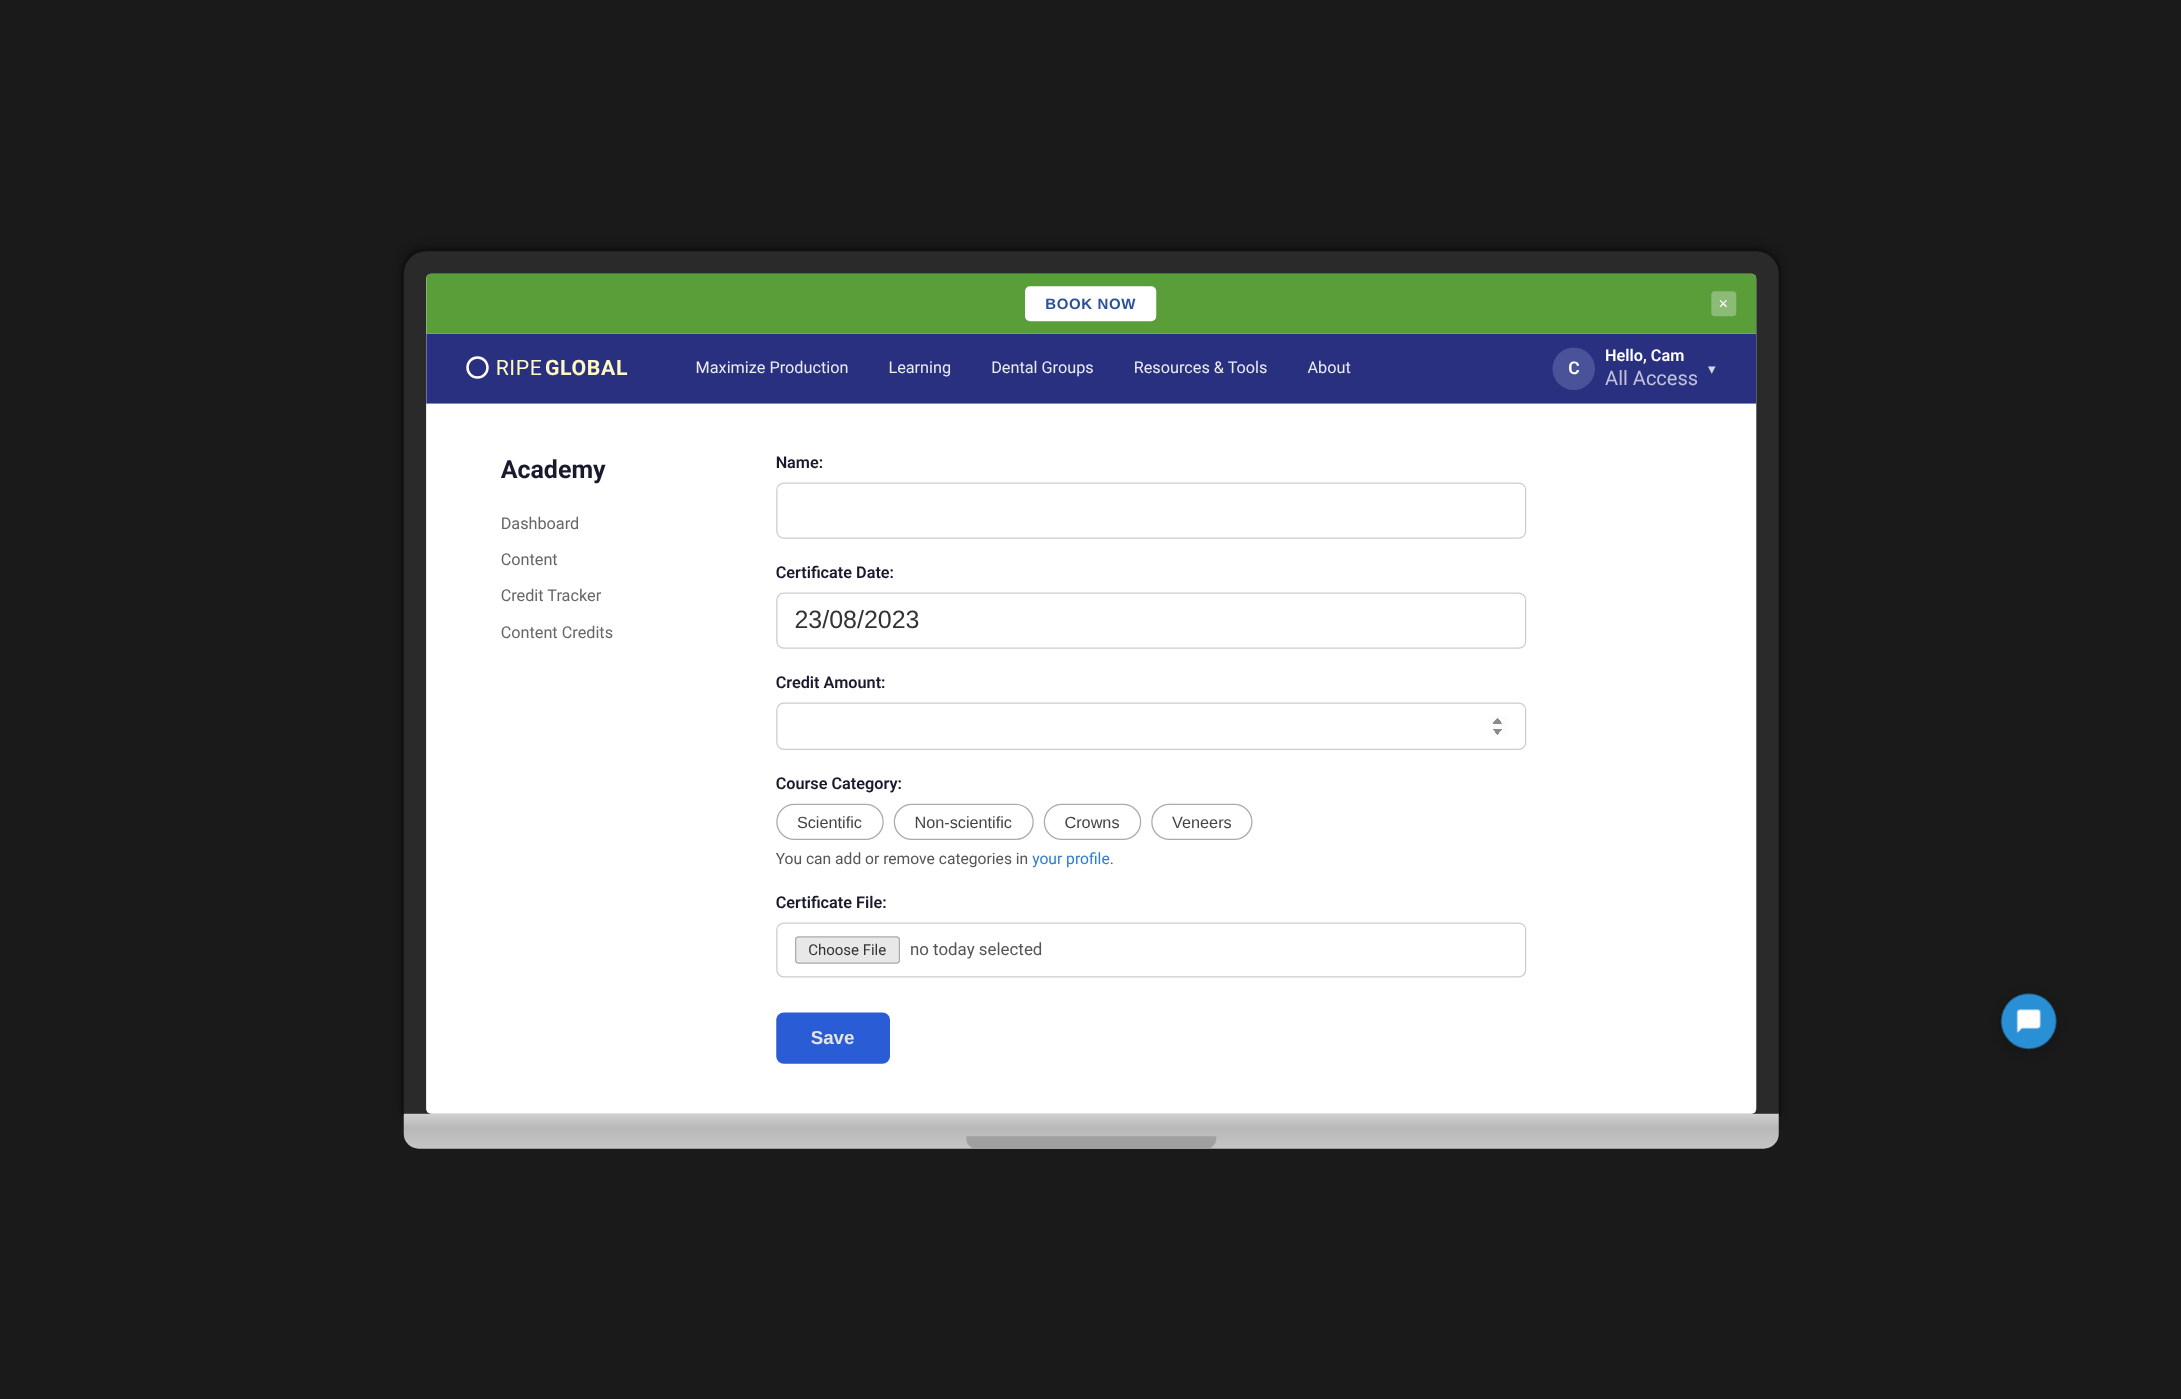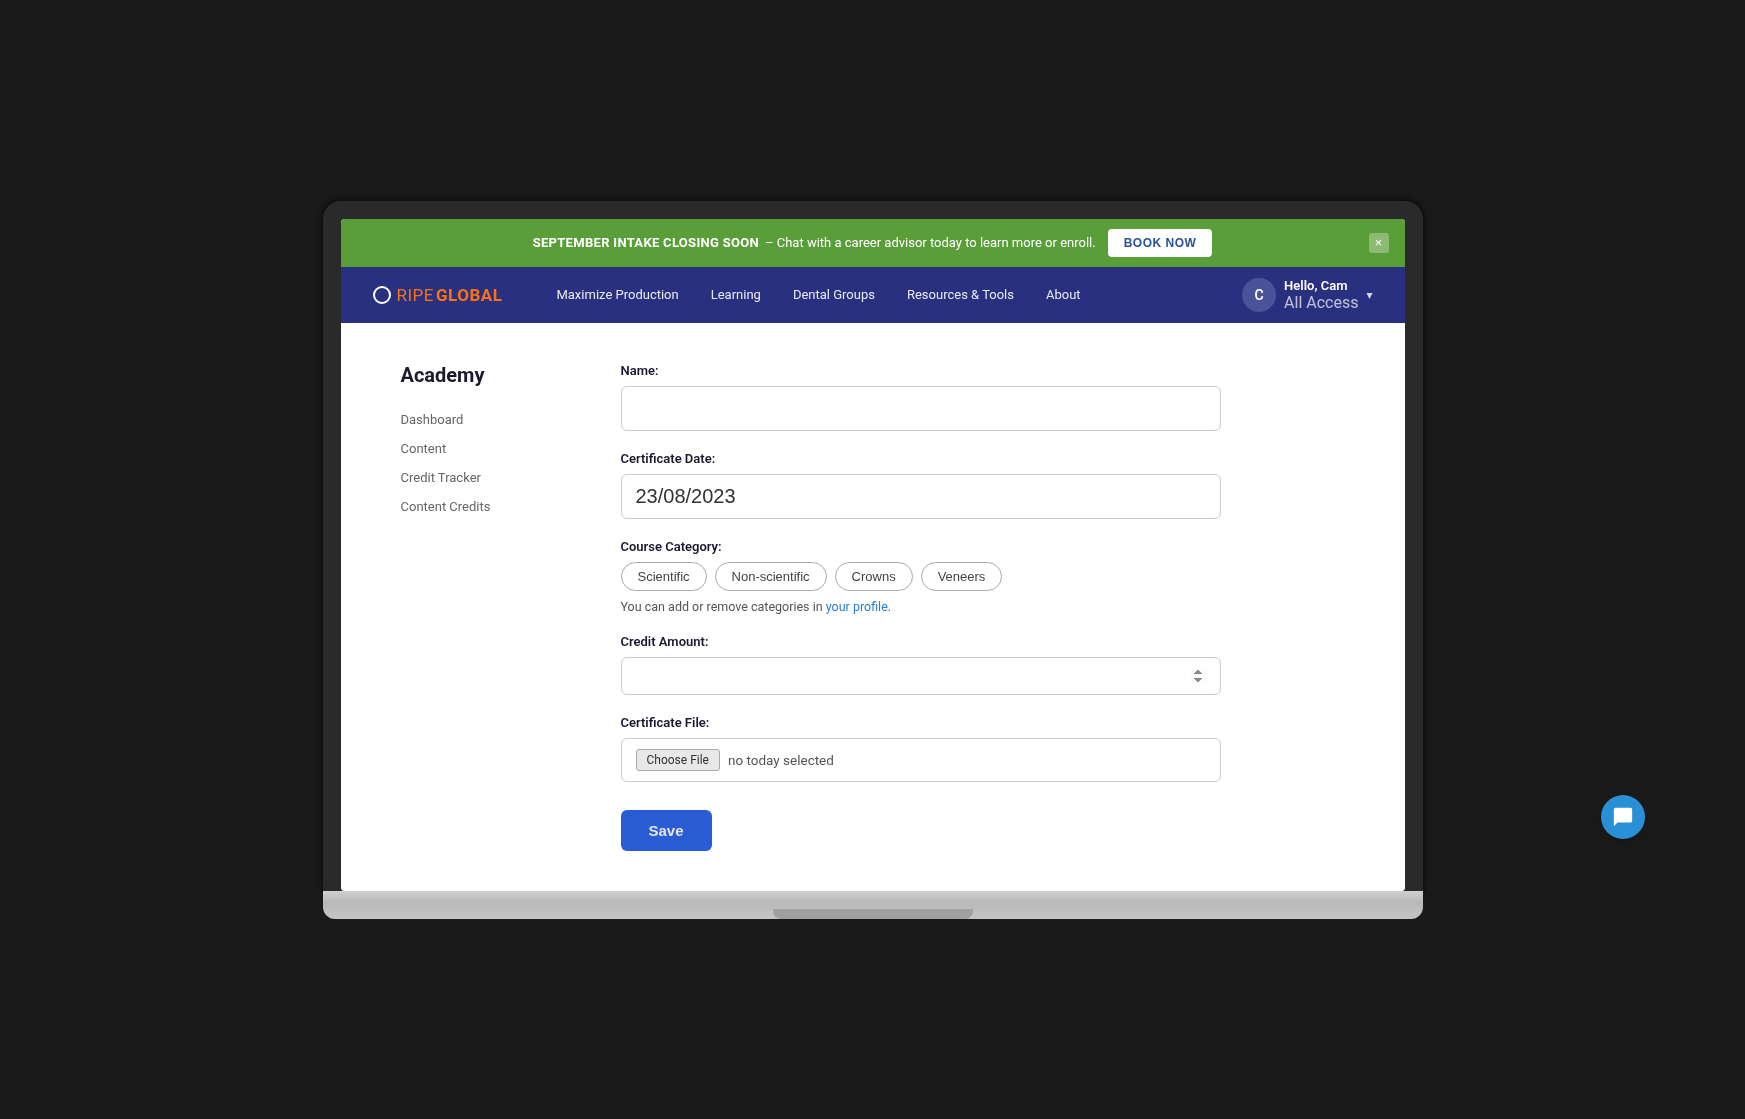--- a/index.html
+++ b/index.html
@@ -110,23 +110,22 @@
       background: #2a3080;
       display: flex;
       align-items: center;
       padding: 0 32px;
       height: 56px;
       gap: 24px;
     }
 
     .navbar-logo {
       display: flex;
-      align-items: center;
       gap: 2px;
-      color: #f97316;
+      color: #fef9c3;
       font-size: 17px;
       font-weight: 700;
       letter-spacing: 0.5px;
       margin-right: 16px;
     }
 
     .logo-circle {
       width: 18px;
       height: 18px;
       border: 2px solid #fff;
@@ -381,24 +380,20 @@
     }
   </style>
 </head>
 <body>
 
 <div class="laptop-container">
   <div class="laptop-screen-bezel">
     <div class="laptop-screen">
 
       <div class="announcement-banner">
-        <div class="banner-text">
-          <span class="banner-bold">SEPTEMBER INTAKE CLOSING SOON</span>
-          <span>– Chat with a career advisor today to learn more or enroll.</span>
-        </div>
         <button class="book-now-btn">BOOK NOW</button>
         <button class="banner-close">×</button>
       </div>
 
       <nav class="navbar">
         <div class="navbar-logo">
           <span class="logo-circle"></span>
           <span class="logo-ripe">RIPE</span>
           <span class="logo-global">GLOBAL</span>
         </div>
@@ -438,45 +433,45 @@
           
           <div class="form-group">
             <label class="form-label">Name:</label>
             <input class="form-input" type="text" style="">
           </div>
 
           
           <div class="form-group">
             <label class="form-label">Certificate Date:</label>
             <input class="form-input" type="text" value="23/08/2023" style="">
+          </div>
+
+          
+          <div class="form-group">
+            <label class="form-label">Credit Amount:</label>
+            <input class="form-input form-input-number" type="number" style="">
           </div>
 
           
           <div class="form-group">
             <label class="form-label">Course Category:</label>
             <div class="category-tags">
               <button class="category-tag">Scientific</button>
               <button class="category-tag">Non-scientific</button>
               <button class="category-tag">Crowns</button>
               <button class="category-tag">Veneers</button>
             </div>
             <p class="category-hint">
               <span>You can add or remove categories in</span>
               <a href="#">your profile</a>.
             </p>
           </div>
 
           
           <div class="form-group">
-            <label class="form-label">Credit Amount:</label>
-            <input class="form-input form-input-number" type="number" style="">
-          </div>
-
-          
-          <div class="form-group">
             <label class="form-label">Certificate File:</label>
             <div class="file-input-wrapper">
               <span class="choose-file-btn">Choose File</span>
               <span>no today selected</span>
 
             </div>
           </div>
 
           
           <button class="save-btn">Save</button>

